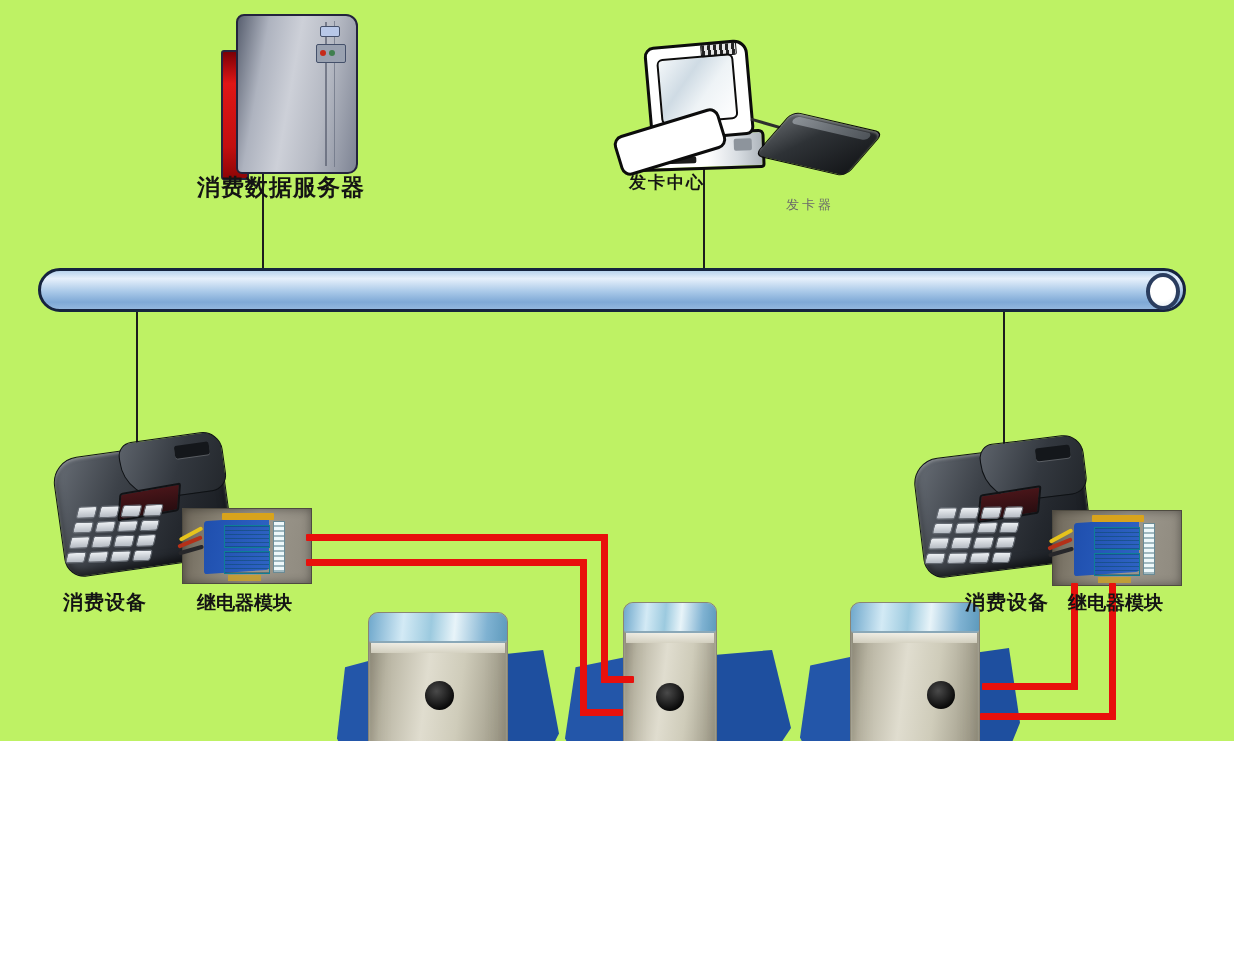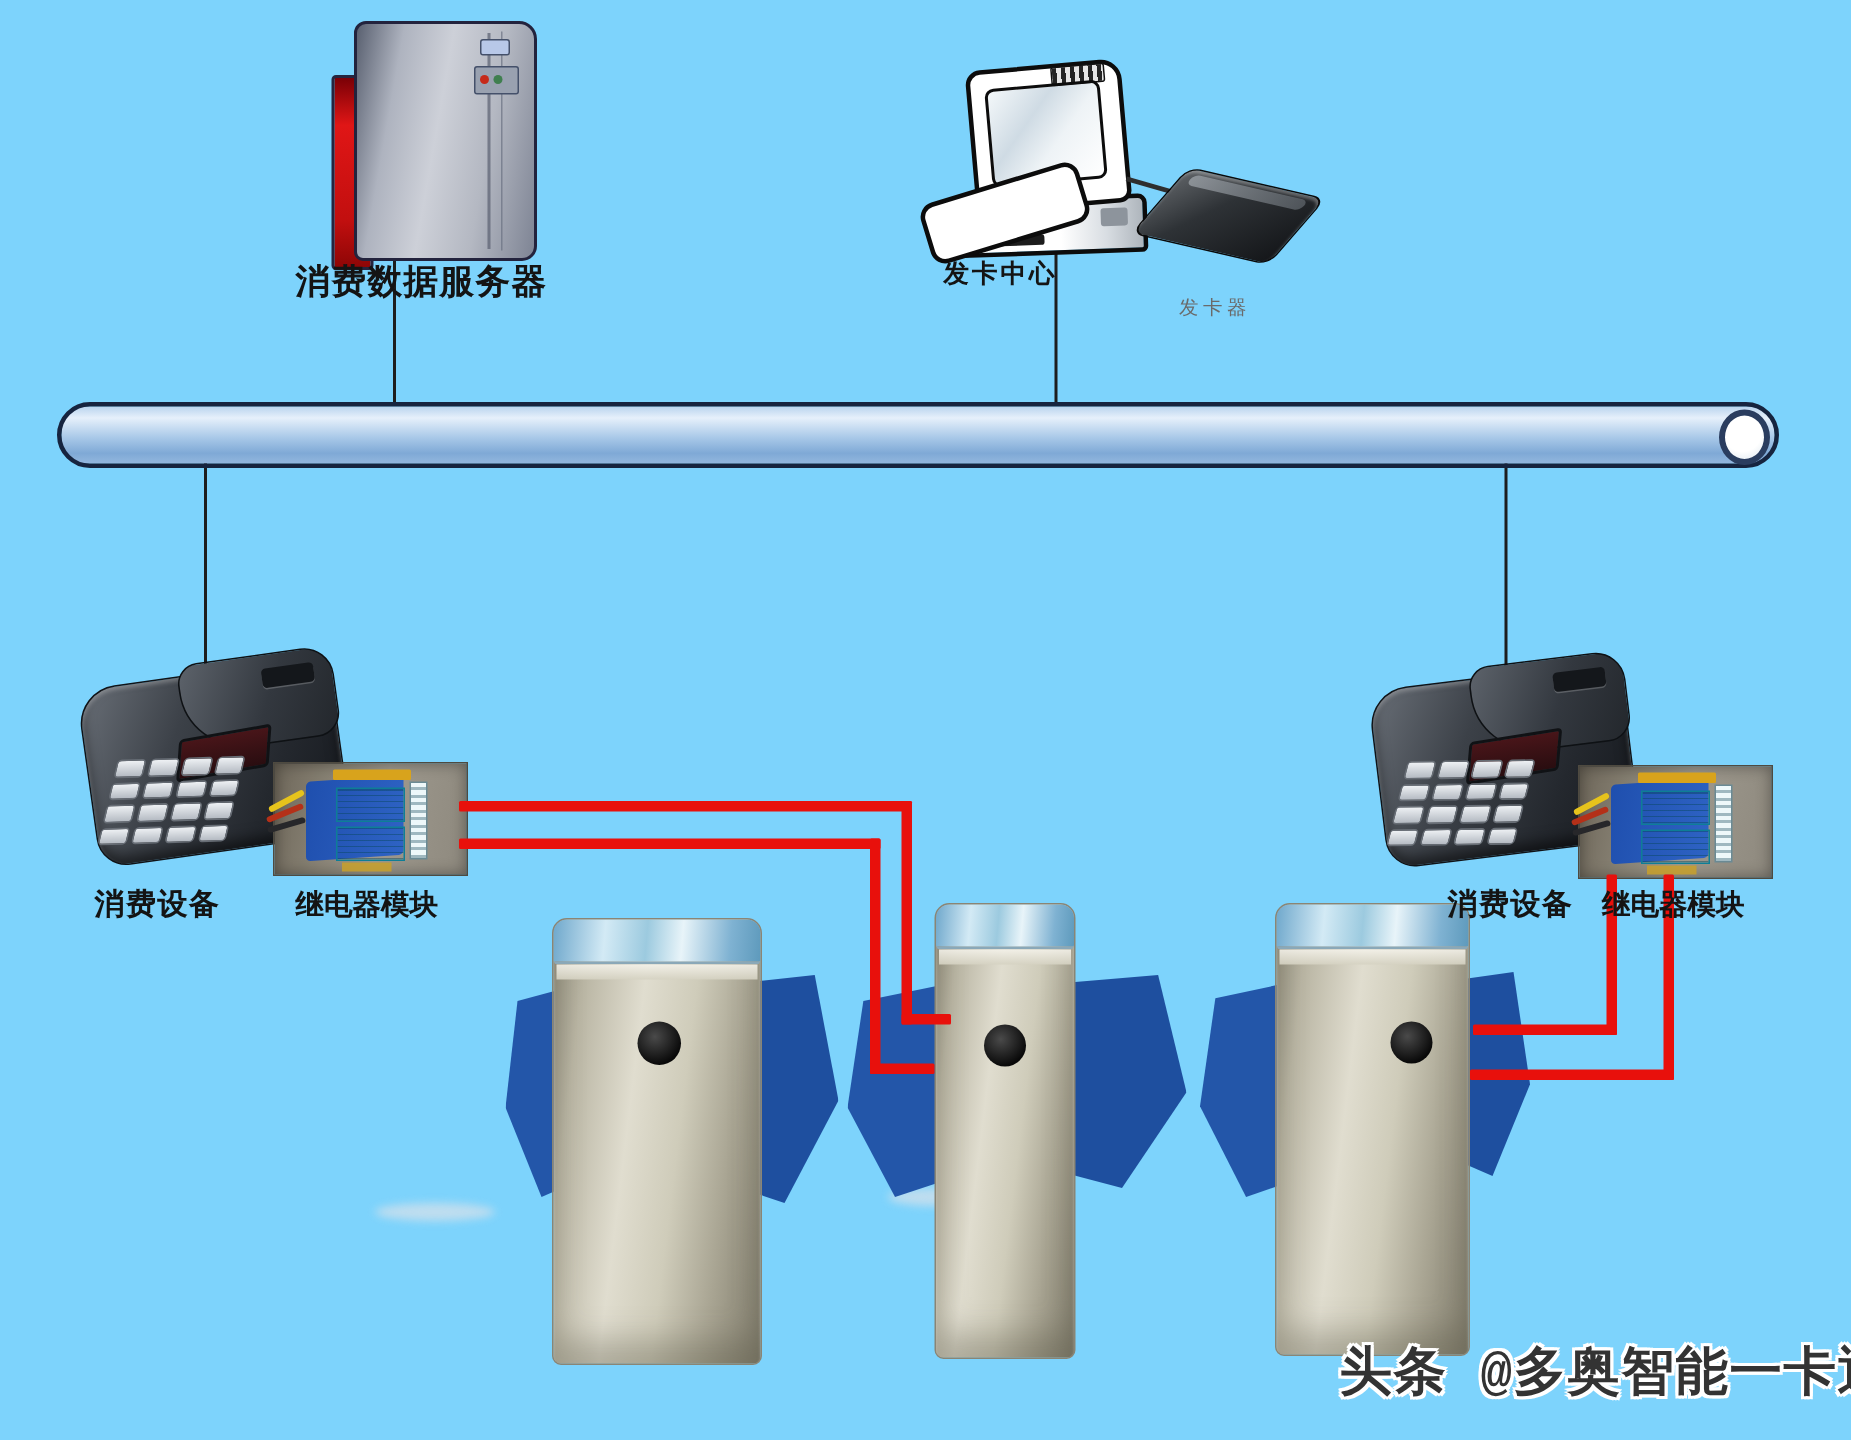--- a/index.html
+++ b/index.html
@@ -1,17 +1,17 @@
 <!DOCTYPE html>
 <html><head>
 <meta charset="utf-8">
 <style>
   html,body{margin:0;padding:0;background:#fff;}
-  #stage{position:relative;width:1234px;height:960px;background:#7dd3fc;overflow:hidden;
-         font-family:Liberation Mono, monospace;}
+  #stage{position:relative;width:1234px;height:741px;background:#bef264;overflow:hidden;
+         font-family:Liberation Serif, serif;}
 
   
   .vline{position:absolute;width:2px;background:#1d1d1d;z-index:1;}
 
   
   .pipe{position:absolute;left:38px;top:268px;width:1142px;height:38px;z-index:2;
         border:3px solid #16243f;border-radius:22px;
         background:linear-gradient(180deg,#b9d4ee 0%,#e6f0fb 20%,#a8c8e8 55%,#7fa9d6 82%,#93b7de 100%);}
   .pipe-cap{position:absolute;left:1146px;top:273px;width:26px;height:29px;z-index:3;
         background:radial-gradient(circle at 45% 40%,#ffffff 55%,#dbe6ef);

